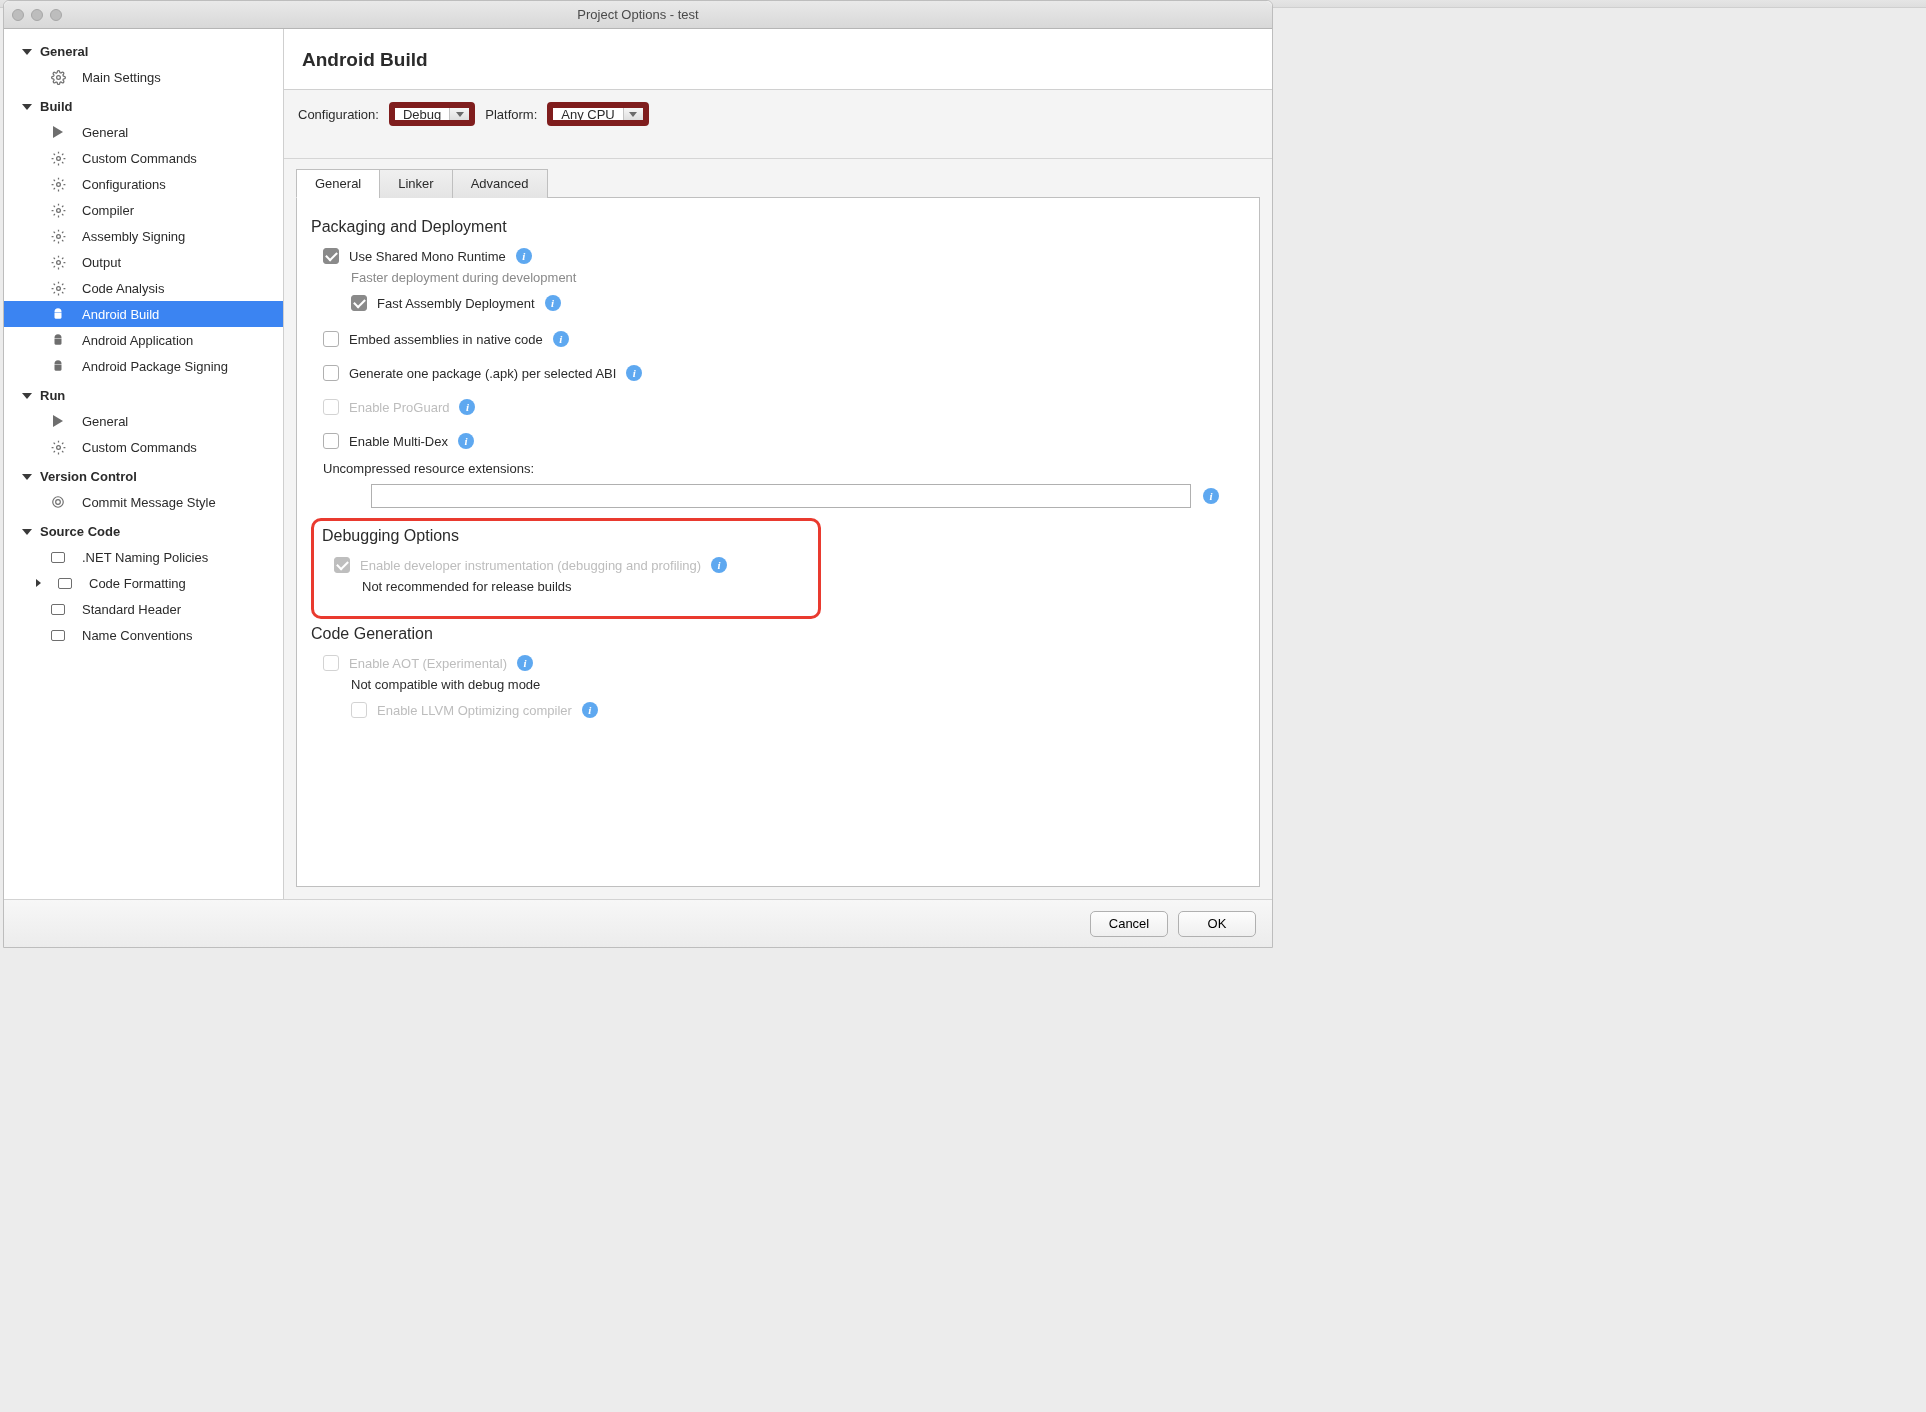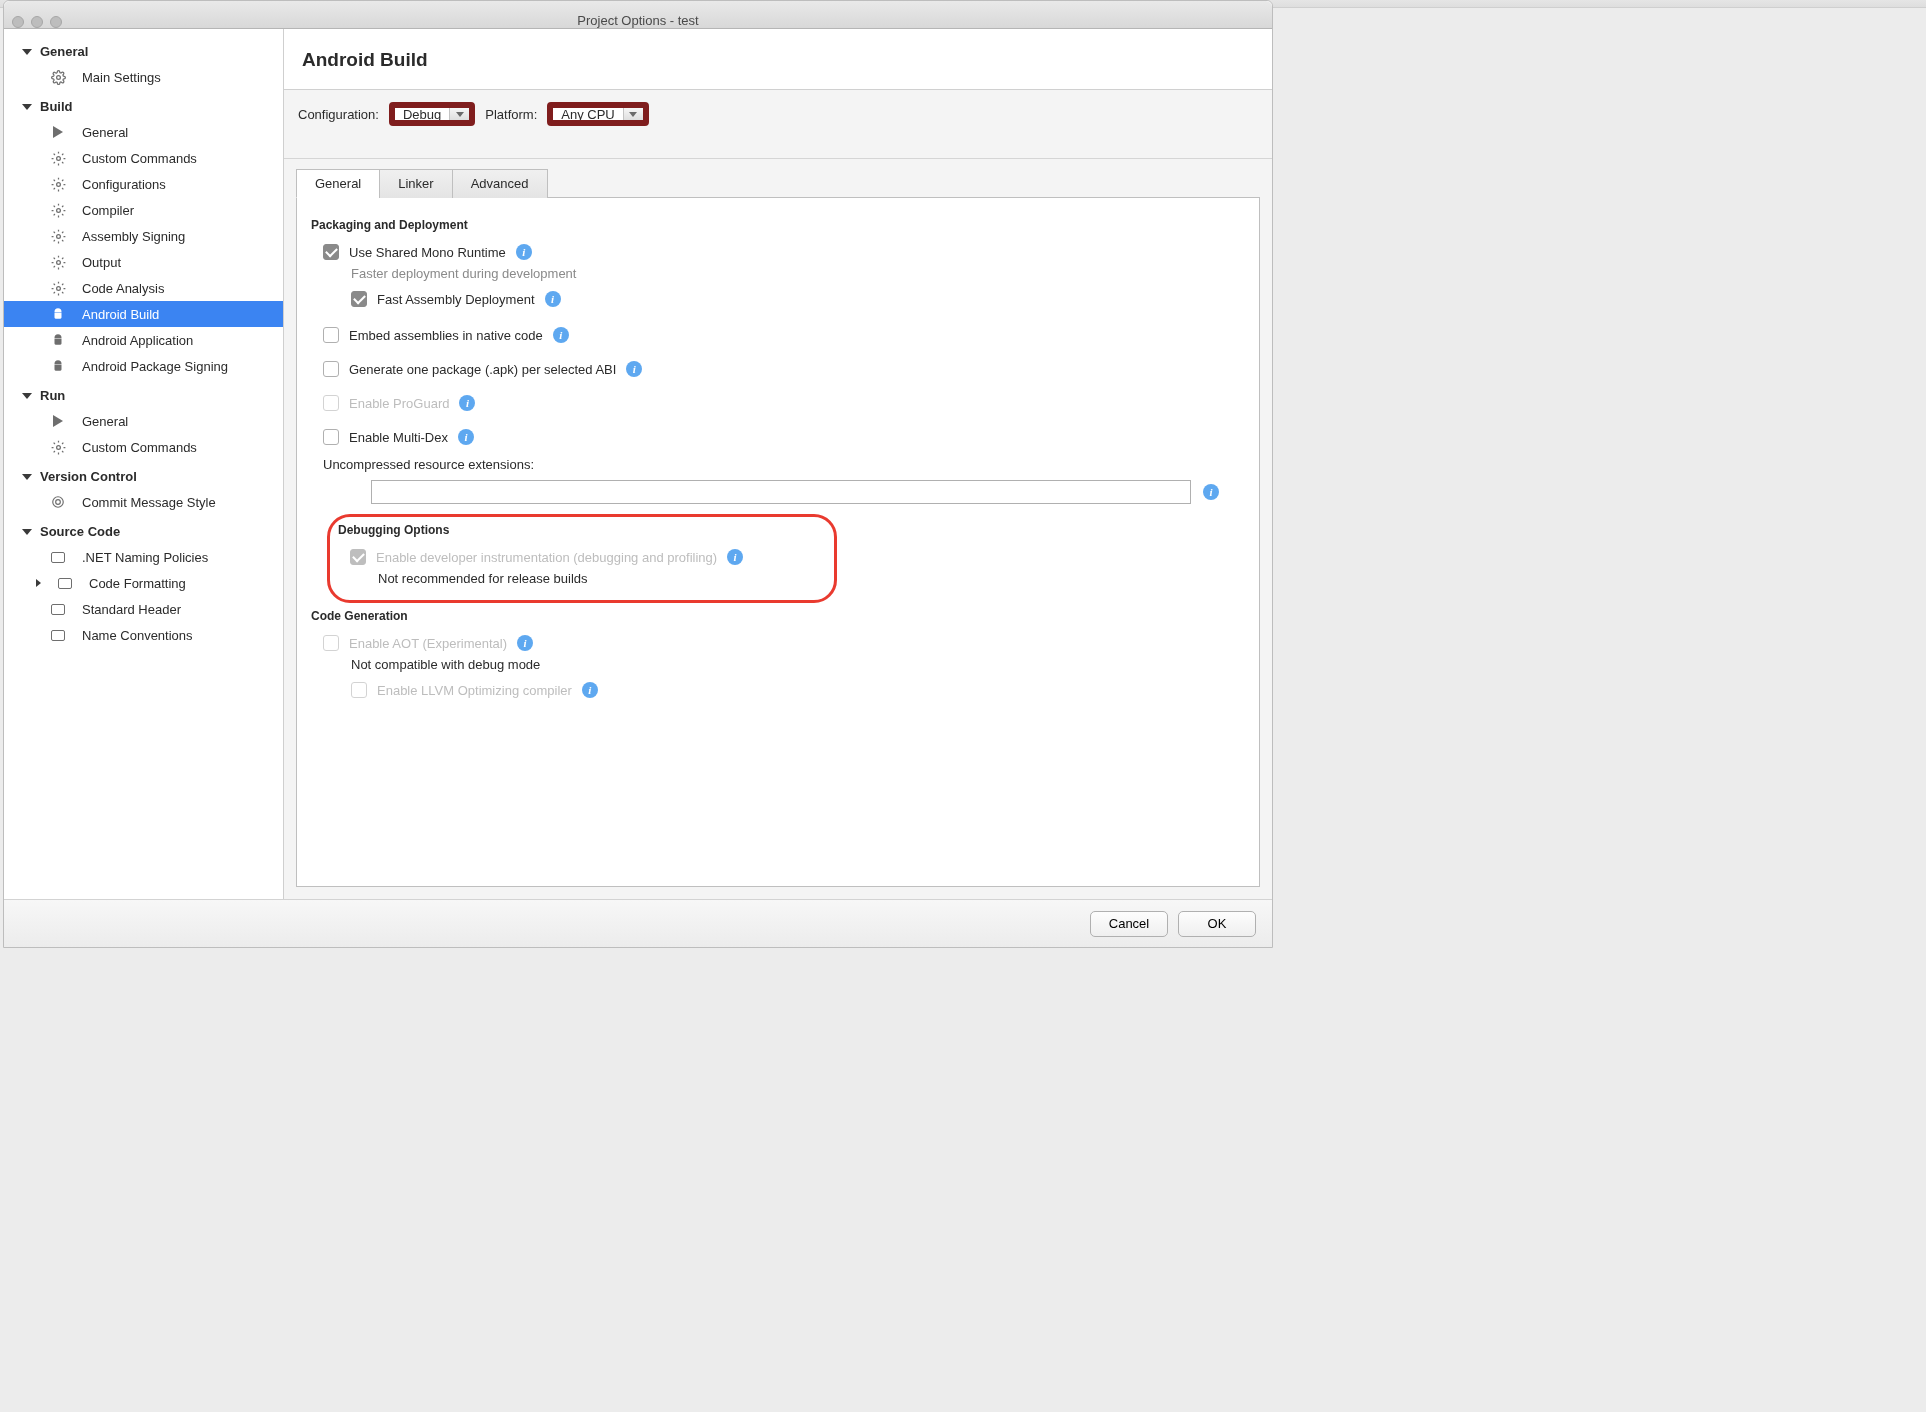--- a/index.html
+++ b/index.html
@@ -20,21 +20,21 @@
   width: 1270px;
   height: 948px;
   margin: 0 auto;
 }
 .titlebar {
   height: 28px;
   background: linear-gradient(#e9e9e9,#d8d8d8);
   border-bottom: 1px solid #b5b5b5;
   border-radius: 6px 6px 0 0;
   display: flex;
-  align-items: flex-end;
+  align-items: center;
   padding: 0 8px;
   position: relative;
 }
 .traffic { display:flex; gap:7px; }
 .traffic span { width:12px; height:12px; border-radius:50%; background:#bdbdbd; border:1px solid #a7a7a7; display:inline-block; }
 .titlebar .title { position:absolute; left:0; right:0; text-align:center; color:#4a4a4a; font-size:13px; }
 .behind-bar {
   position:absolute; top:-4px; left:0; right:0; height:12px; color:#8a8a8a;
   font-size:12px; padding-left:12px; white-space:nowrap; overflow:hidden;
   background:linear-gradient(#e9e9e9,#dedede); border-bottom:1px solid #cfcfcf; z-index:-1;
@@ -88,34 +88,34 @@
 .tab {
   padding:6px 18px; border:1px solid #bfbfbf; background:linear-gradient(#f0f0f0,#e4e4e4);
   font-size:13px; border-bottom:none; position:relative; top:1px; cursor:default;
   border-right:none;
 }
 .tab:last-child{border-right:1px solid #bfbfbf;text-align:center;}
 .tab.active { background:#fff; border-bottom:1px solid #fff; z-index:2;}
 .content-frame {
   margin:0 12px 12px; border:1px solid #bfbfbf; background:#fff; flex:1; padding:14px 14px 14px 14px; overflow:auto;
 }
-.section-heading { font-weight:700; font-size:12px; margin:6px 0 8px; }
+.section-heading { font-weight:400; font-size:16px; margin:6px 0 8px; }
 .opt-row { display:flex; align-items:center; gap:10px; padding:4px 0 4px 12px; font-size:13px; }
 .opt-row.indent { padding-left:40px; }
 .subtext { color:#8a8a8a; font-size:13px; padding:2px 0 6px 40px; }
 .chk {
   width:16px;height:16px;border:1px solid #b0b0b0;border-radius:3px;background:#fff;display:inline-flex;align-items:center;justify-content:center;flex-shrink:0;
 }
 .chk.checked{background:#8a8a8a;border-color:#8a8a8a;}
 .chk.checked::after{content:"";width:9px;height:5px;border-left:2px solid #fff;border-bottom:2px solid #fff;transform:rotate(-45deg) translate(1px,-1px);}
 .chk.disabled{opacity:.55;}
 .disabled-text{color:#bdbdbd;}
 .info-badge{width:16px;height:16px;border-radius:50%;background:#5ea8f0;color:#fff;display:inline-flex;align-items:center;justify-content:center;font-style:italic;font-weight:700;font-size:11px;flex-shrink:0;font-family:Georgia,serif;}
 .text-input{border:1px solid #b0b0b0;height:24px;width:820px;padding:2px 6px;font-size:13px;}
-.highlight-box{border:3px solid #e93a2f;border-radius:23px;padding:6px 8px 8px;margin:8px 0 6px 16px;max-width:510px;}
+.highlight-box{border:3px solid #e93a2f;border-radius:10px;padding:6px 8px 16px;margin:8px 0 6px 0;max-width:510px;}
 .footer{
   height:48px;border-top:1px solid #d3d3d3;background:linear-gradient(#f7f7f7,#ececec);
   display:flex;align-items:center;justify-content:flex-end;gap:10px;padding:0 16px;
 }
 .btn-footer{
   min-width:78px;height:26px;border:1px solid #b0b0b0;border-radius:5px;background:linear-gradient(#fdfdfd,#efefef);
   font-size:13px;padding:0 14px;
 }
 .field-row{display:flex;align-items:center;gap:12px;padding:6px 0 2px 12px;}
 .small-box-icon{width:14px;height:11px;border:1px solid #6e6e6e;border-radius:2px;display:inline-block;}

